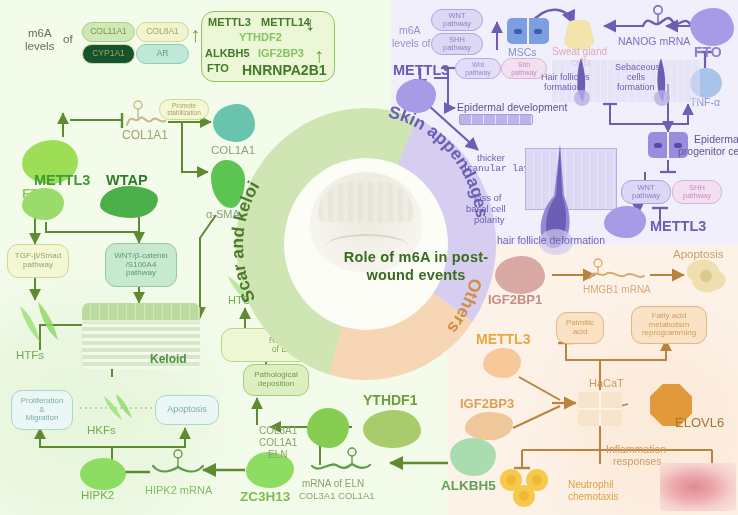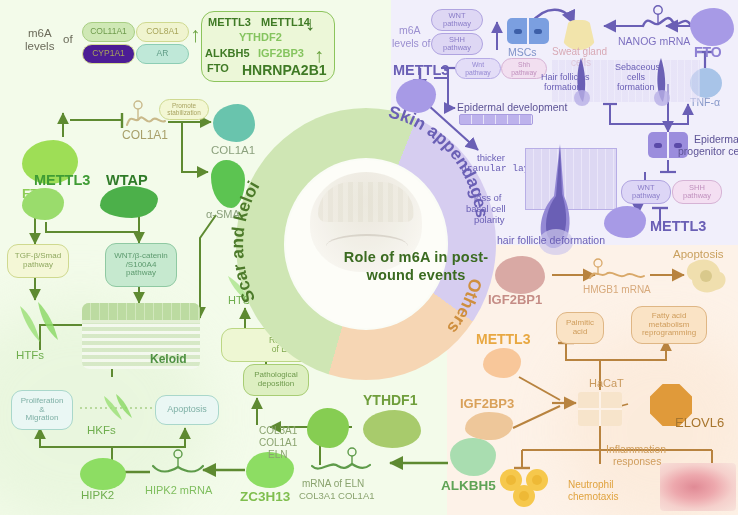--- a/index.html
+++ b/index.html
@@ -71,21 +71,21 @@
   <div class="lbl g-txt" style="left:28px;top:27px;font-size:11.5px;color:#6b6b5a;">m6A</div>
   <div class="lbl" style="left:25px;top:40px;font-size:11.5px;color:#6b6b5a;">levels</div>
   <div class="lbl" style="left:63px;top:33px;font-size:11.5px;color:#6b6b5a;">of</div>
 
   <div class="pill" style="left:82px;top:22px;width:51px;height:18px;background:#cfe8b5;border-color:#a8ce83;font-size:8.5px;color:#6f9b4d;">
       <span>COL11A1</span>
     </div>
   <div class="pill" style="left:136px;top:22px;width:51px;height:18px;background:#f0f4cf;border-color:#cfd98f;font-size:8.5px;color:#a8a55a;">
       <span>COL8A1</span>
     </div>
-  <div class="pill" style="left:82px;top:44px;width:51px;height:18px;background:#4c1d95;border-color:#d4dd95;font-size:8.5px;color:#a8a55a;">
+  <div class="pill" style="left:82px;top:44px;width:51px;height:18px;background:#14532d;border-color:#d4dd95;font-size:8.5px;color:#a8a55a;">
       <span>CYP1A1</span>
     </div>
   <div class="pill" style="left:136px;top:44px;width:51px;height:18px;background:#bfe8d8;border-color:#8ccdb4;font-size:8.5px;color:#5e9b85;">
       <span>AR</span>
     </div>
   <div class="lbl" style="left:190px;top:24px;font-size:21px;color:#6aa33f;line-height:1;">↑</div>
 
   <div style="position:absolute;left:201px;top:11px;width:132px;height:69px;border:1.6px solid #8cc45c;border-radius:13px;background:#ecf7d8;"></div>
   <div class="lbl" style="left:208px;top:16px;font-size:11px;font-weight:bold;color:#3f7a25;">METTL3</div>
   <div class="lbl" style="left:254px;top:16px;font-size:11px;font-weight:bold;color:#3f7a25;padding-left:7px;">METTL14</div>

